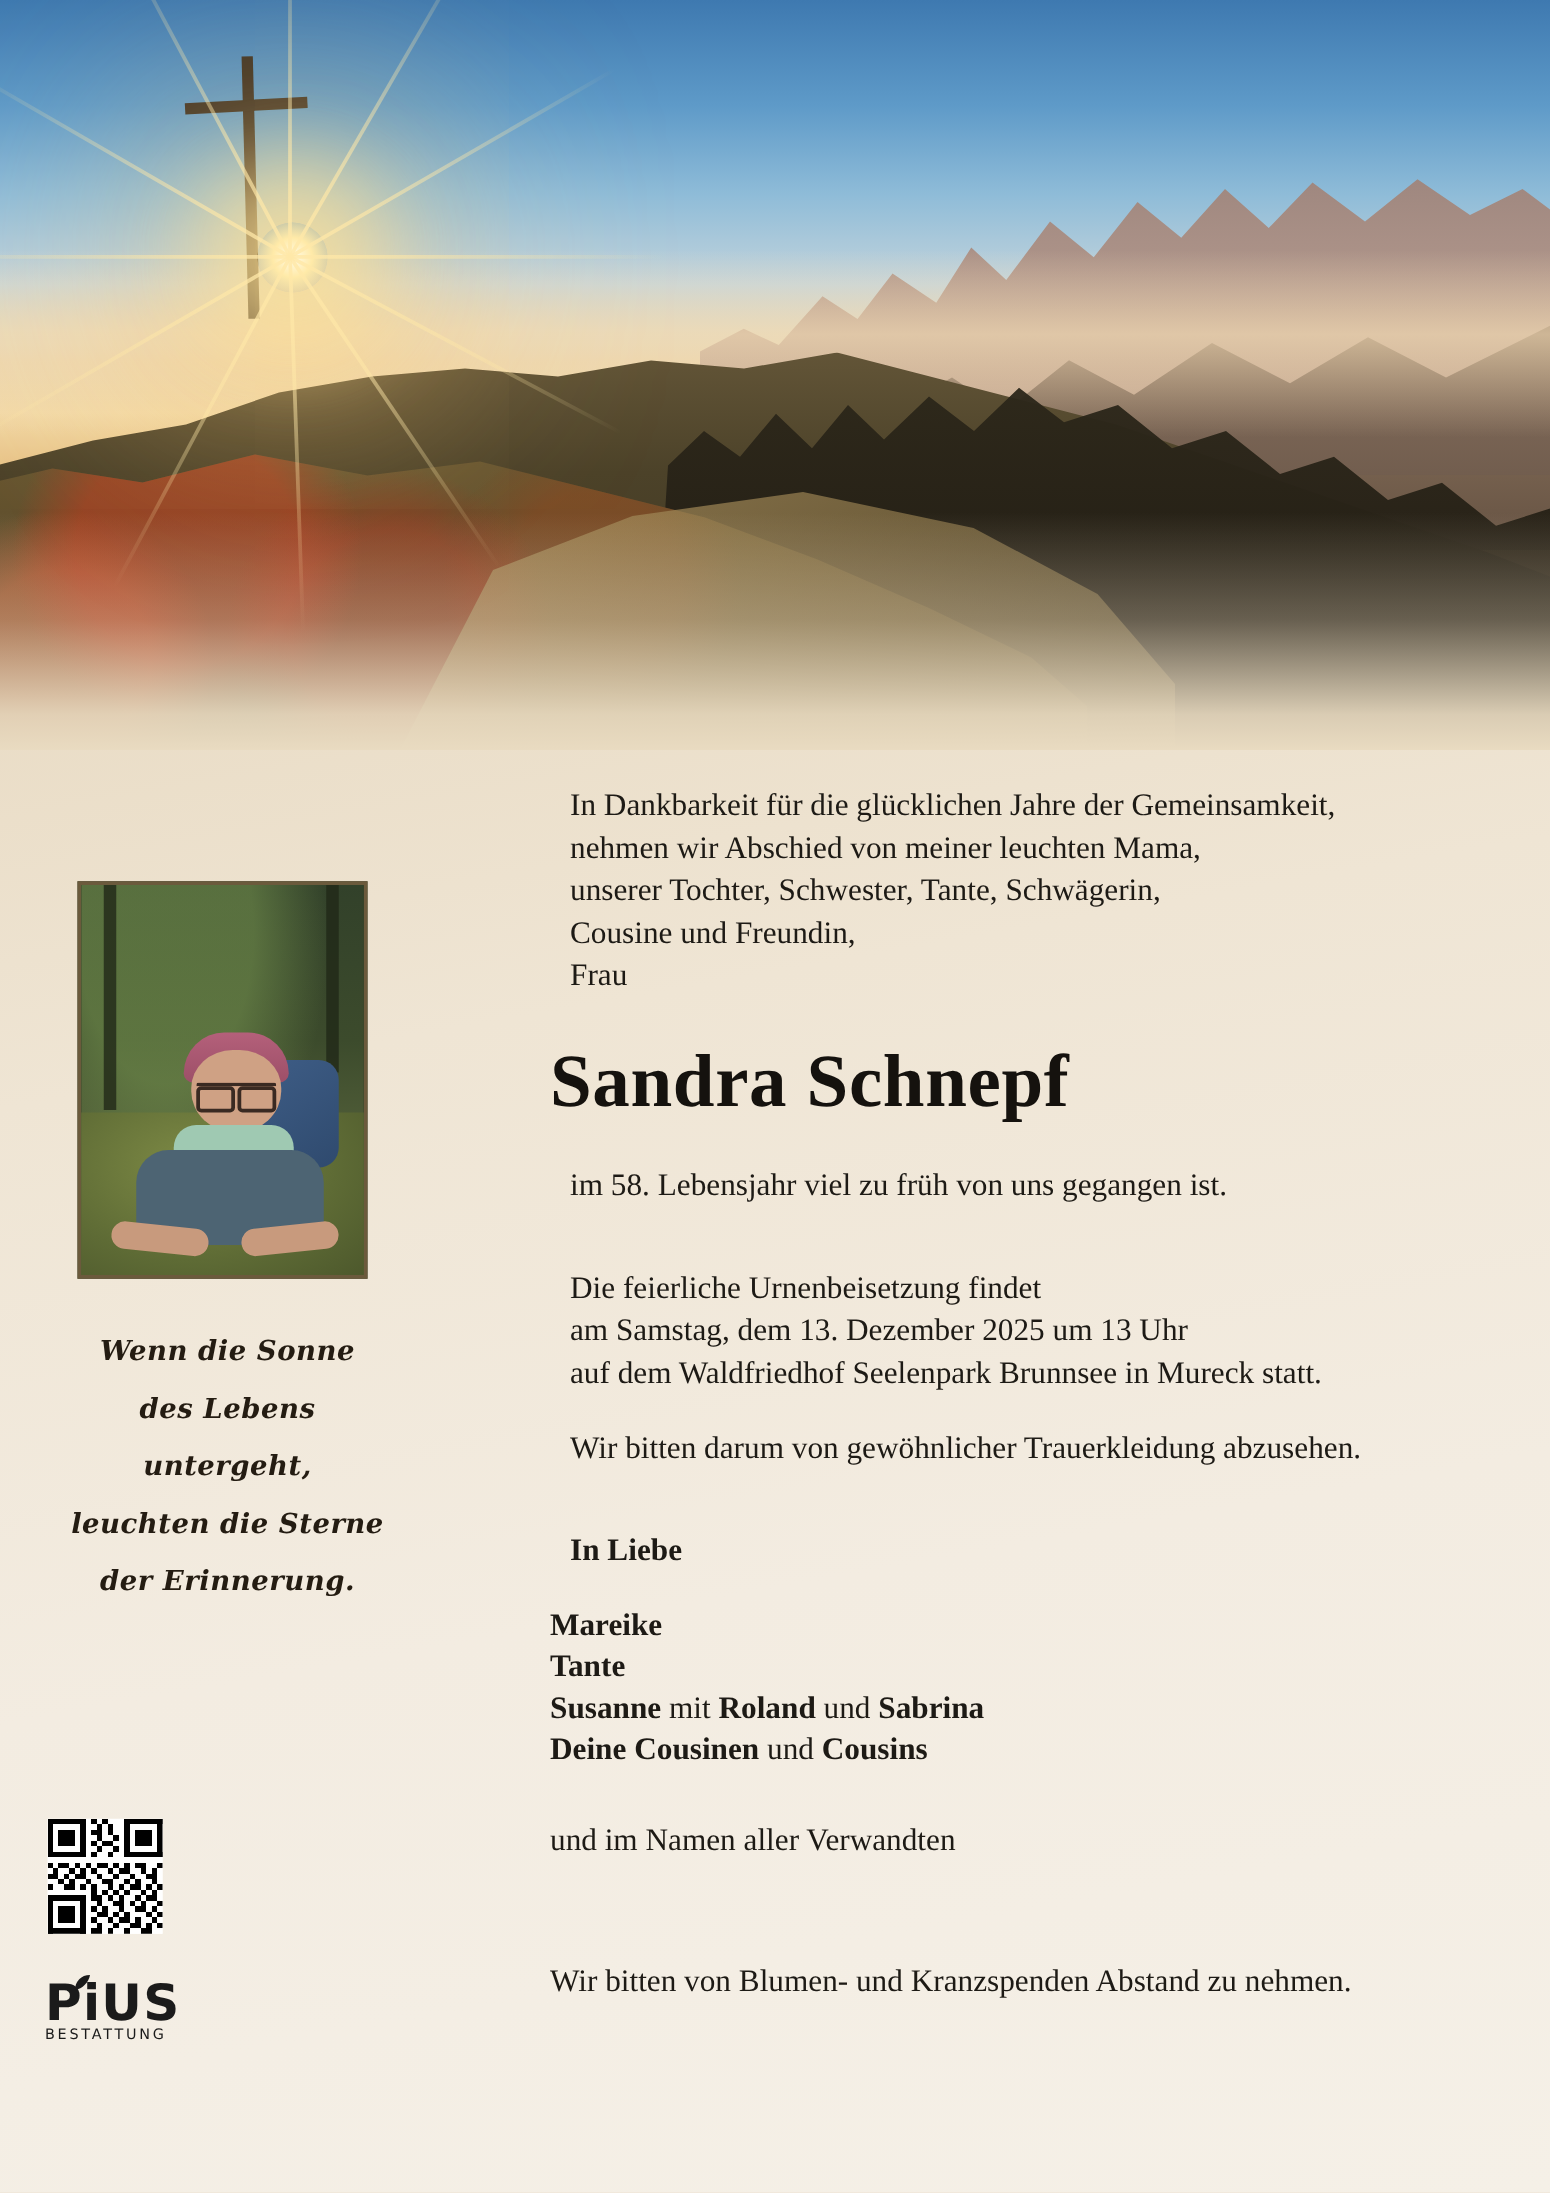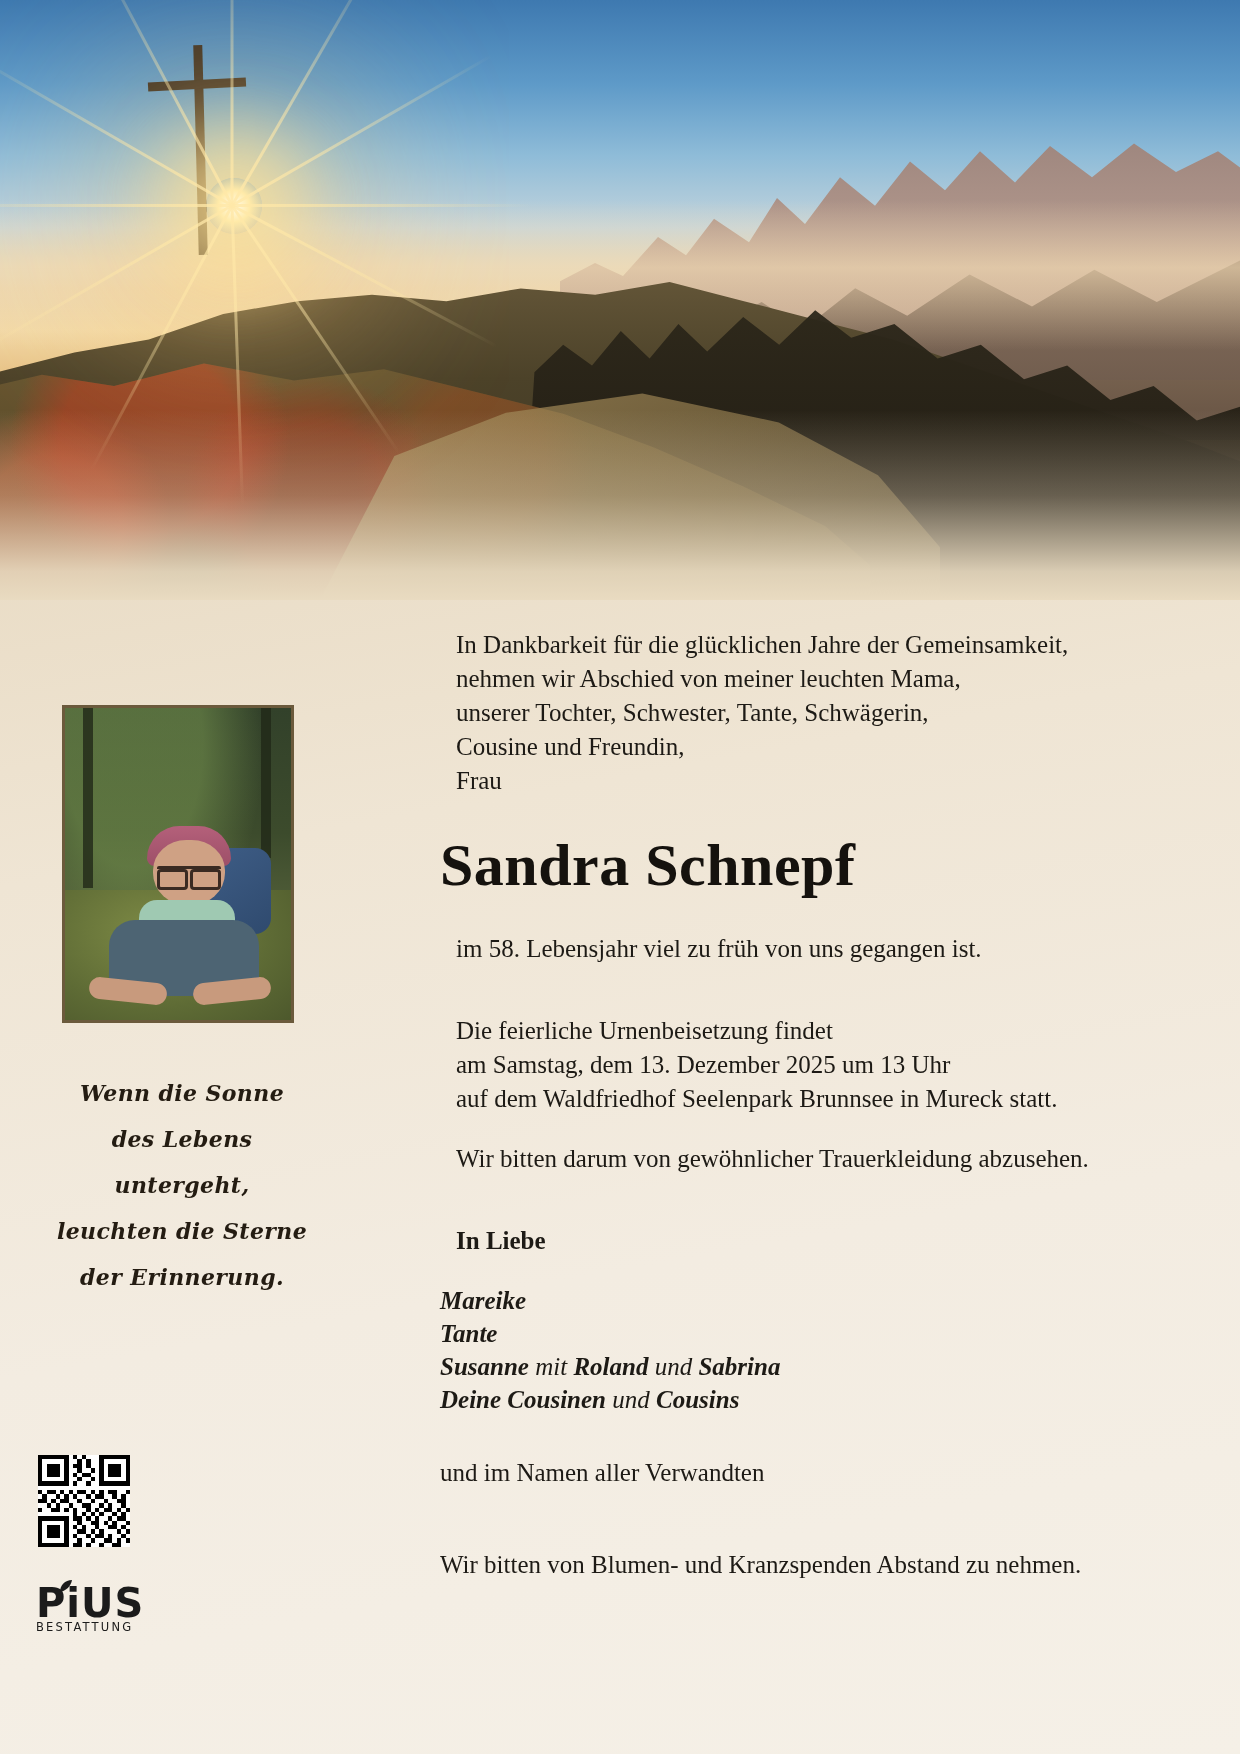--- a/index.html
+++ b/index.html
@@ -241,21 +241,21 @@
     position: absolute;
     top: 272px; width: 78px; height: 22px;
     border-radius: 12px;
     background: #c89a7d;
   }
   .portrait .arm-l { left: 24px; transform: rotate(6deg); }
   .portrait .arm-r { left: 128px; transform: rotate(-6deg); }
 
   .quote {
     position: absolute;
-    left: 52px; top: 470px;
+    left: 52px; top: 458px;
     width: 260px;
     text-align: center;
     font-family: "DejaVu Serif", serif;
     font-style: italic;
     font-weight: bold;
     font-size: 22px;
     line-height: 46px;
     color: #241c12;
     letter-spacing: .4px;
   }
@@ -272,24 +272,24 @@
   .name {
     font-size: 60px;
     font-weight: bold;
     letter-spacing: .5px;
     margin: 34px 0 34px 0;
     line-height: 1.1;
     color: #15120e;
   }
   .gap-lg { height: 22px; }
   .bold { font-weight: bold; }
-  .family { margin: 0; font-style: italic; }
+  .family { margin: 0; }
   .family div { line-height: 33px; }
   .closing { margin-top: 40px; }
-  .last-line { margin-top: 58px; }
+  .last-line { margin-top: 79px; }
 
   
   .qr {
     position: absolute;
     left: 38px; top: 1455px;
     width: 92px; height: 92px;
     background: #fff;
   }
   .qr svg { display: block; }
 

